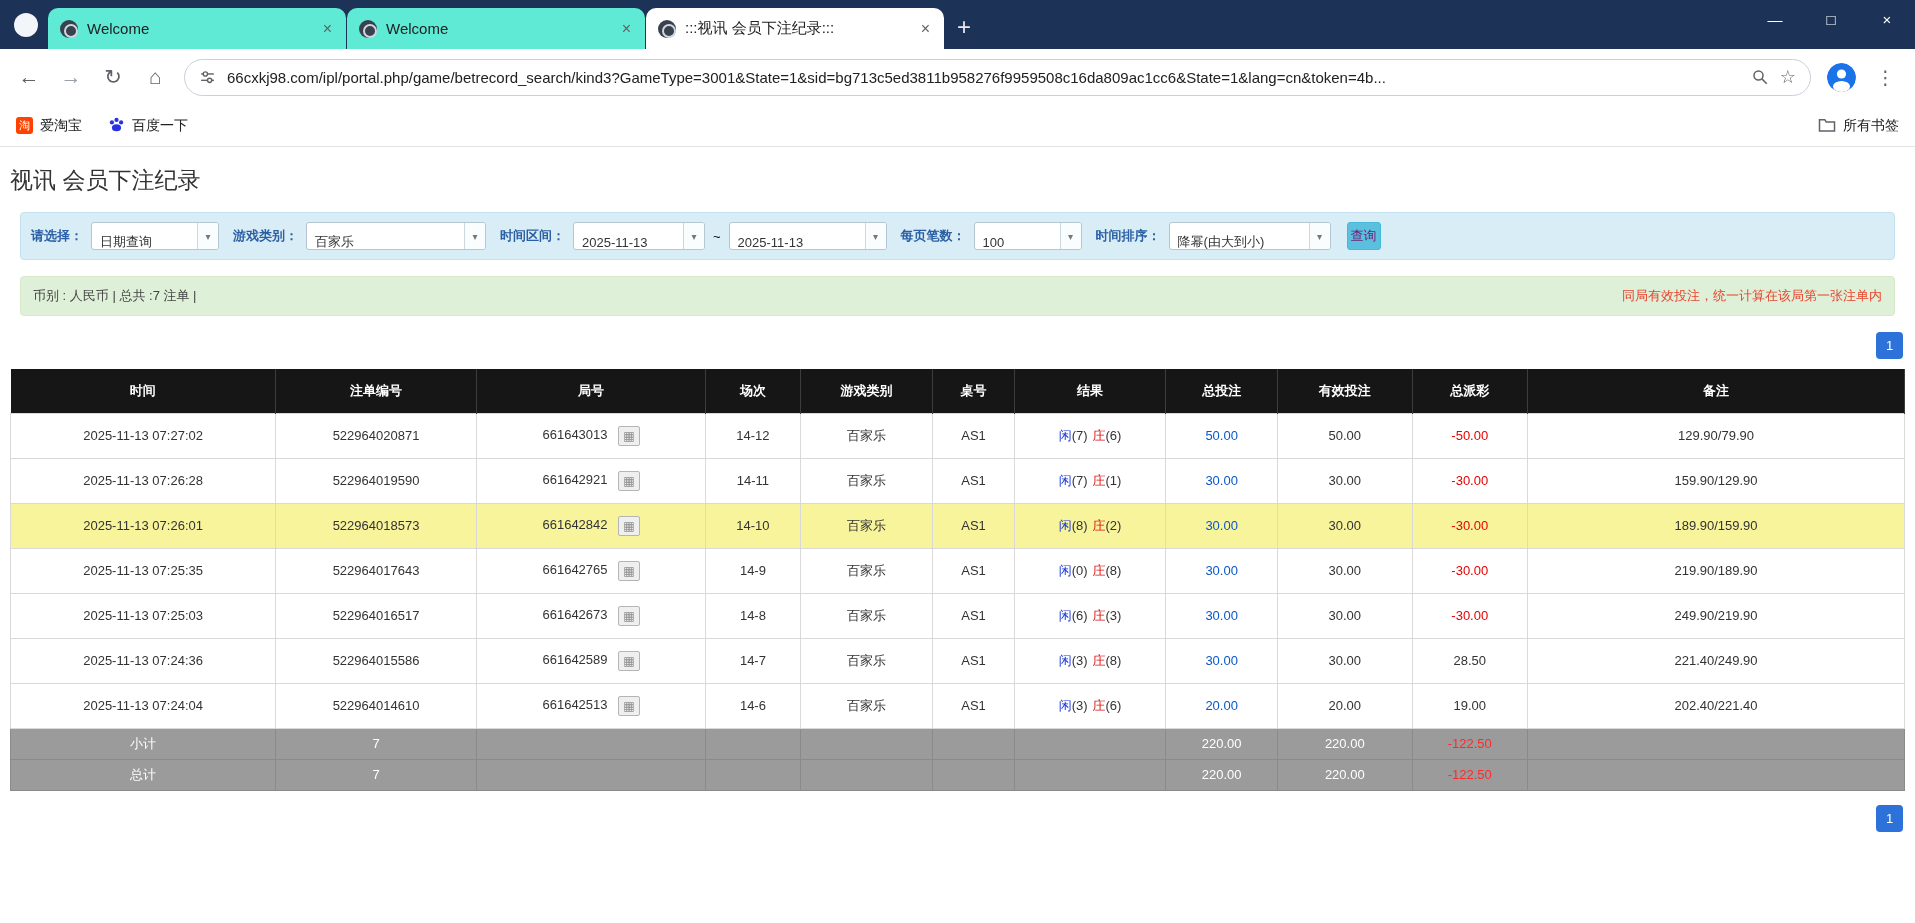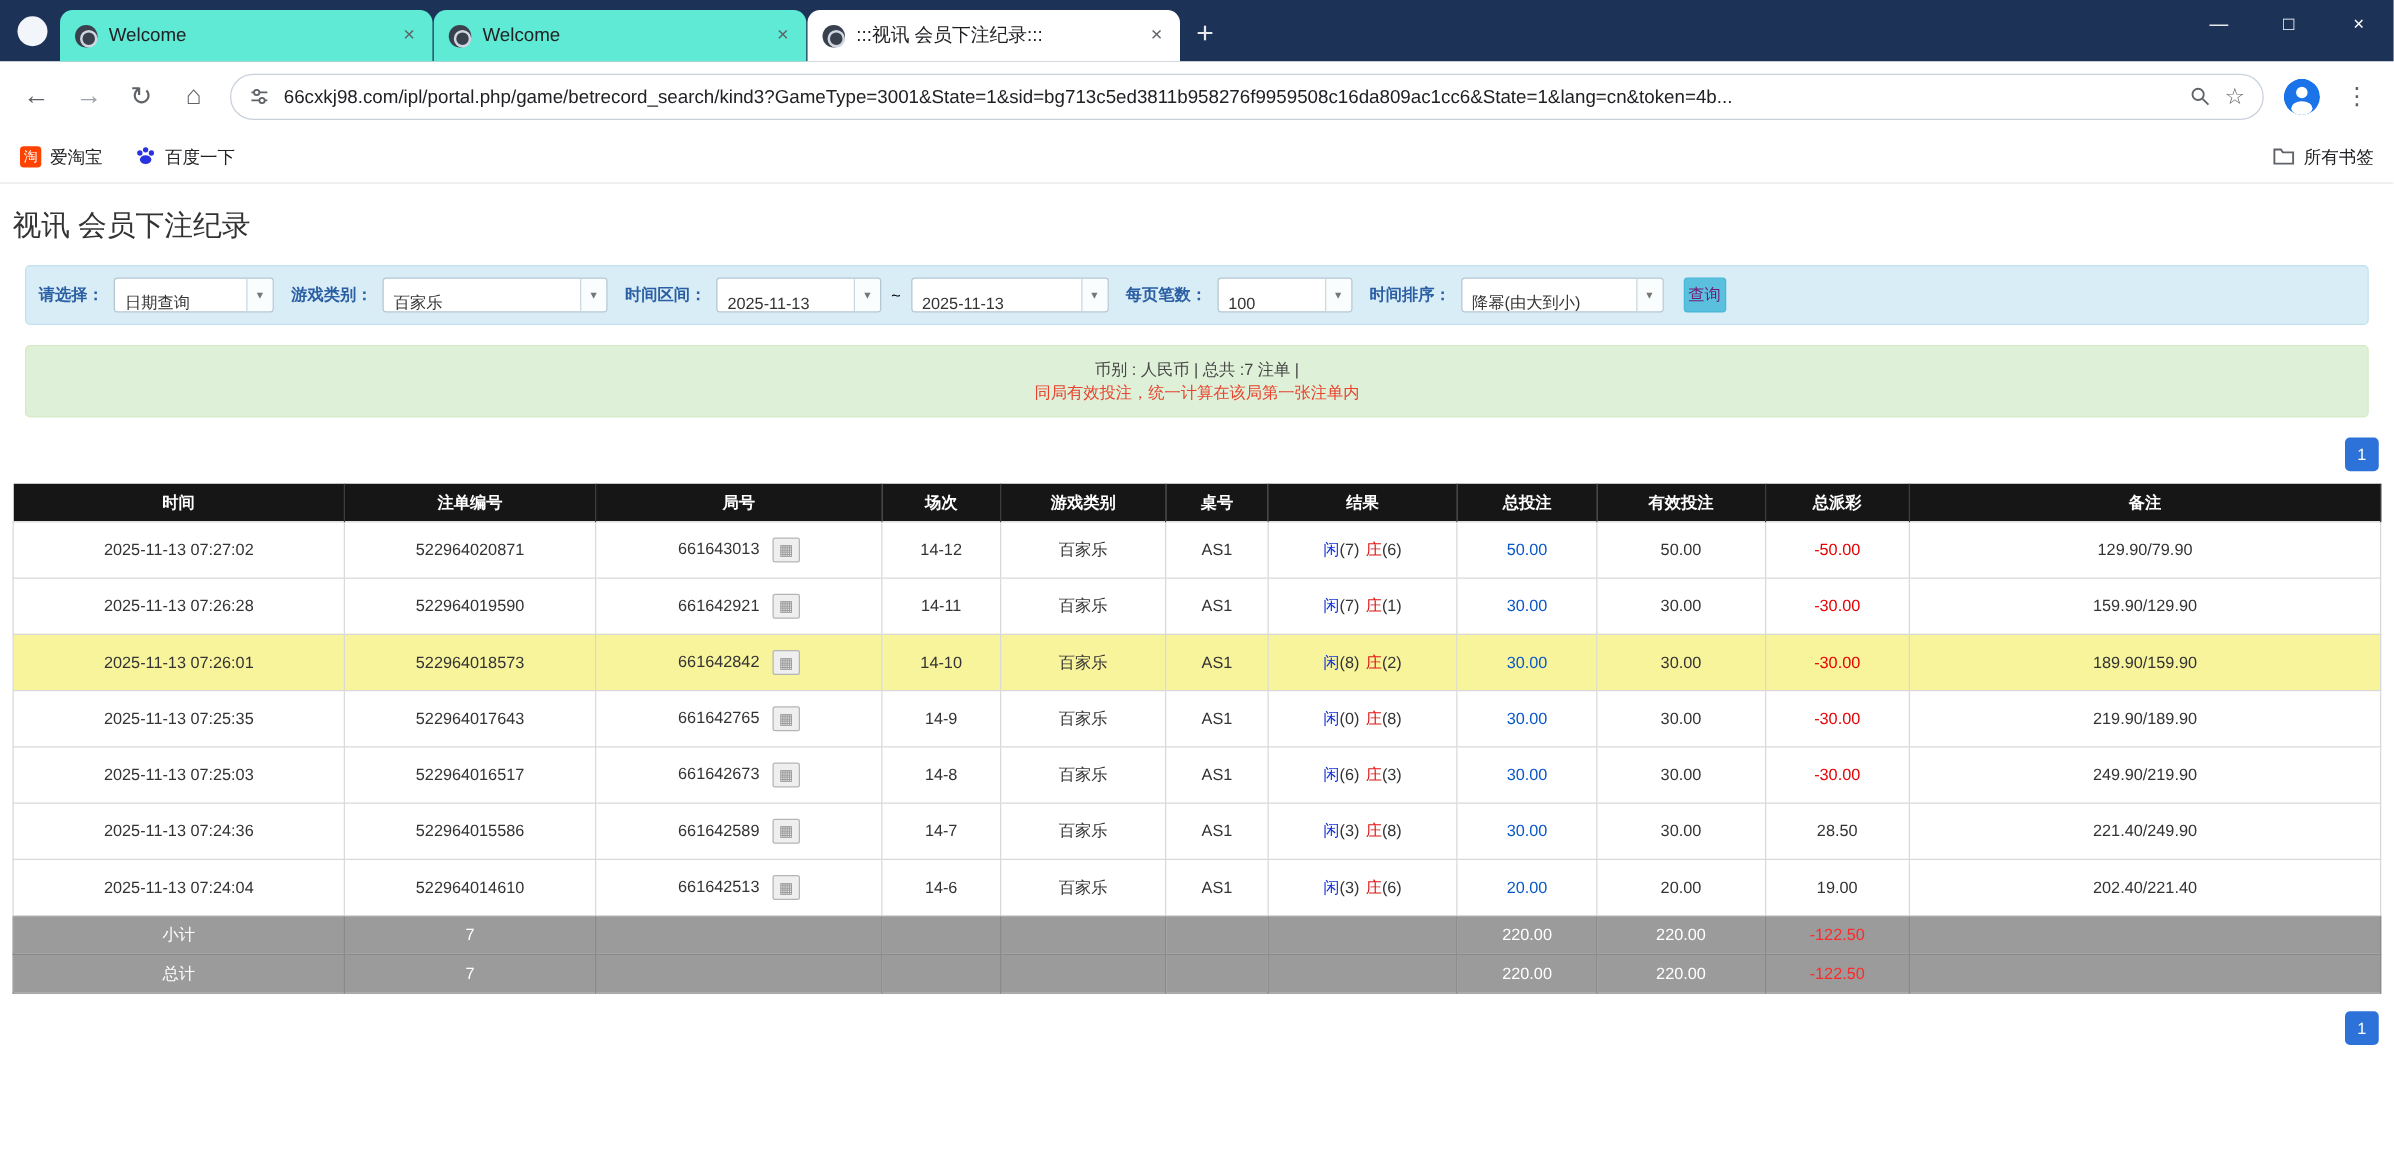--- a/index.html
+++ b/index.html
@@ -42,28 +42,28 @@
   .filterbar { margin: 0 20px; background: #d9edf7; border: 1px solid #c2e0ee; border-radius: 4px; padding: 9px 10px; display: flex; align-items: center; gap: 8px; font-size: 13px; }
   .flabel { color: #2b5fa3; font-weight: bold; white-space: nowrap; margin-left: 6px; }
   .flabel:first-child { margin-left: 0; }
   .combo { display: inline-flex; height: 28px; background: #fff; border: 1px solid #b4c6d2; border-radius: 3px; overflow: hidden; cursor: pointer; flex: none; }
   .combo-text { flex: 1; display: flex; align-items: center; padding: 0 8px; color: #333; white-space: nowrap; overflow: hidden; margin-top: 12px; }
   .combo-arrow { width: 21px; border-left: 1px solid #ccd8e0; background: #fafdfe; color: #777; display: flex; align-items: center; justify-content: center; font-size: 10px; }
   .w-query { width: 128px; } .w-game { width: 180px; } .w-date1 { width: 132px; }
   .w-date2 { width: 158px; } .w-size { width: 108px; } .w-sort { width: 162px; }
   .btn-query { height: 28px; background: #5bc0de; border: 1px solid #46b8da; color: #701a75; border-radius: 3px; padding: 0 3px; font-size: 13px; margin-left: 8px; cursor: pointer; }
 
-  .summary { margin: 16px 20px; background: #dff0d8; border: 1px solid #d6e9c6; border-radius: 4px; padding: 10px 12px; display: flex; justify-content: space-between; align-items: center; font-size: 13px; color: #444; flex-direction: column; }
+  .summary { margin: 16px 20px; background: #dff0d8; border: 1px solid #d6e9c6; border-radius: 4px; padding: 10px 12px; display: flex; justify-content: space-between; align-items: center; font-size: 13px; color: #444; }
   .summary-right { color: #e8432e; }
 
   .pager { display: flex; justify-content: flex-end; margin: 12px 12px 10px; }
   .pager-btn { min-width: 27px; height: 27px; background: #2d72d9; color: #fff; border-radius: 4px; display: flex; align-items: center; justify-content: center; font-size: 13px; cursor: pointer; }
 
   table { width: calc(100% - 20px); margin: 2px 10px 0; border-collapse: collapse; table-layout: fixed; font-size: 13px; color: #333; text-align: center; }
-  thead th { background: #161616; color: #fff; height: 30px; font-weight: bold; border-right: 1px solid #3d3d3d; font-size: 13px; }
+  thead th { background: #161616; color: #fff; height: 44px; font-weight: bold; border-right: 1px solid #3d3d3d; font-size: 13px; }
   tbody td { height: 45px; border: 1px solid #d9d9d9; background: #fff; }
   tr.hl td { background: #f8f49c; }
   .res-p { color: #1432dc; }
   .res-b { color: #dc1414; margin-left: 5px; }
   .bet { color: #0a58c8; }
   .payout.neg { color: #e60000; }
   tfoot td { height: 31px; background: #9b9b9b; color: #fff; border: 1px solid #8a8a8a; }
   tfoot td.payout { color: #ff2a2a; }
   .road-btn { display: inline-block; margin-left: 7px; border: 1px solid #b5b5b5; background: #efefef; color: #8d8d8d; font-size: 12px; line-height: 16px; padding: 1px 4px; border-radius: 2px; vertical-align: middle; cursor: pointer; }
 </style>

